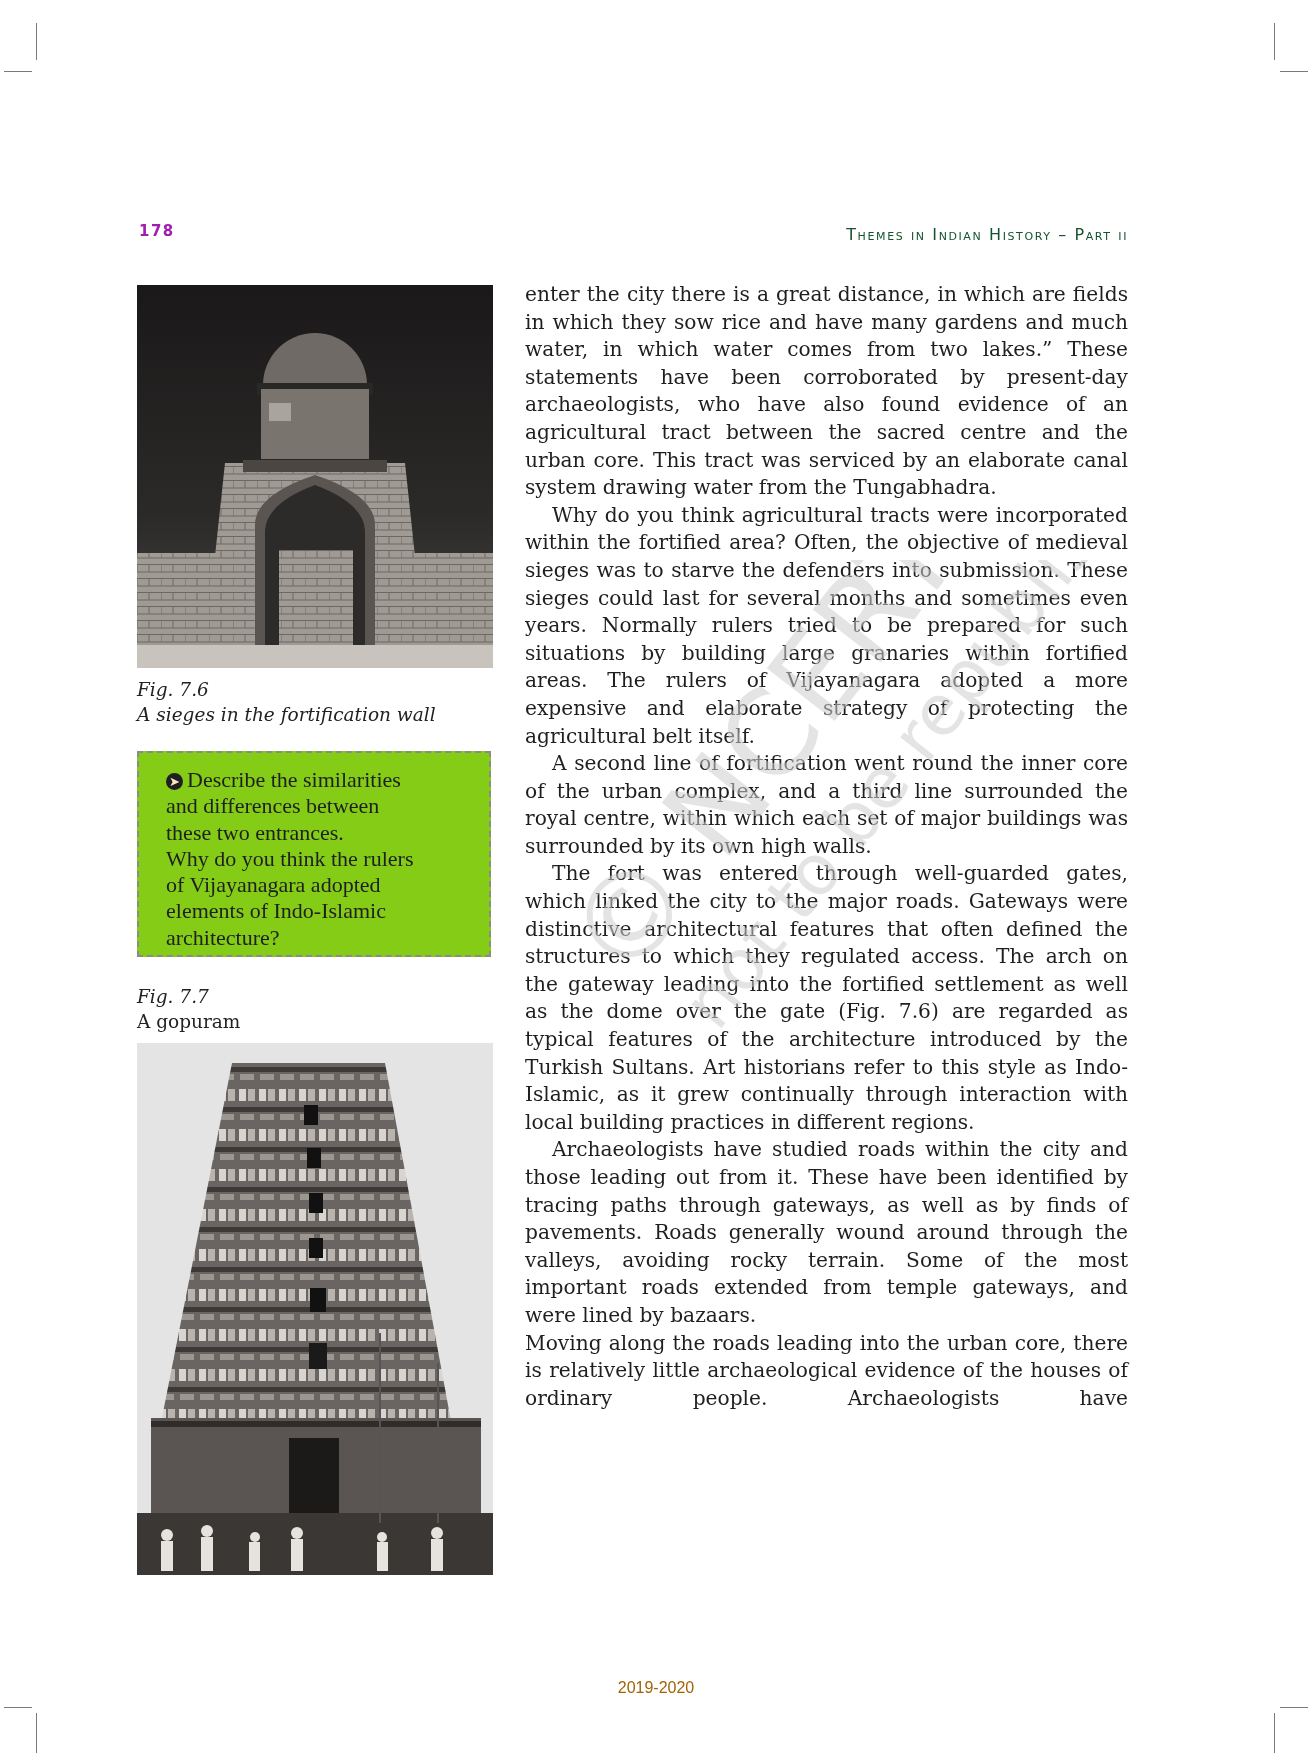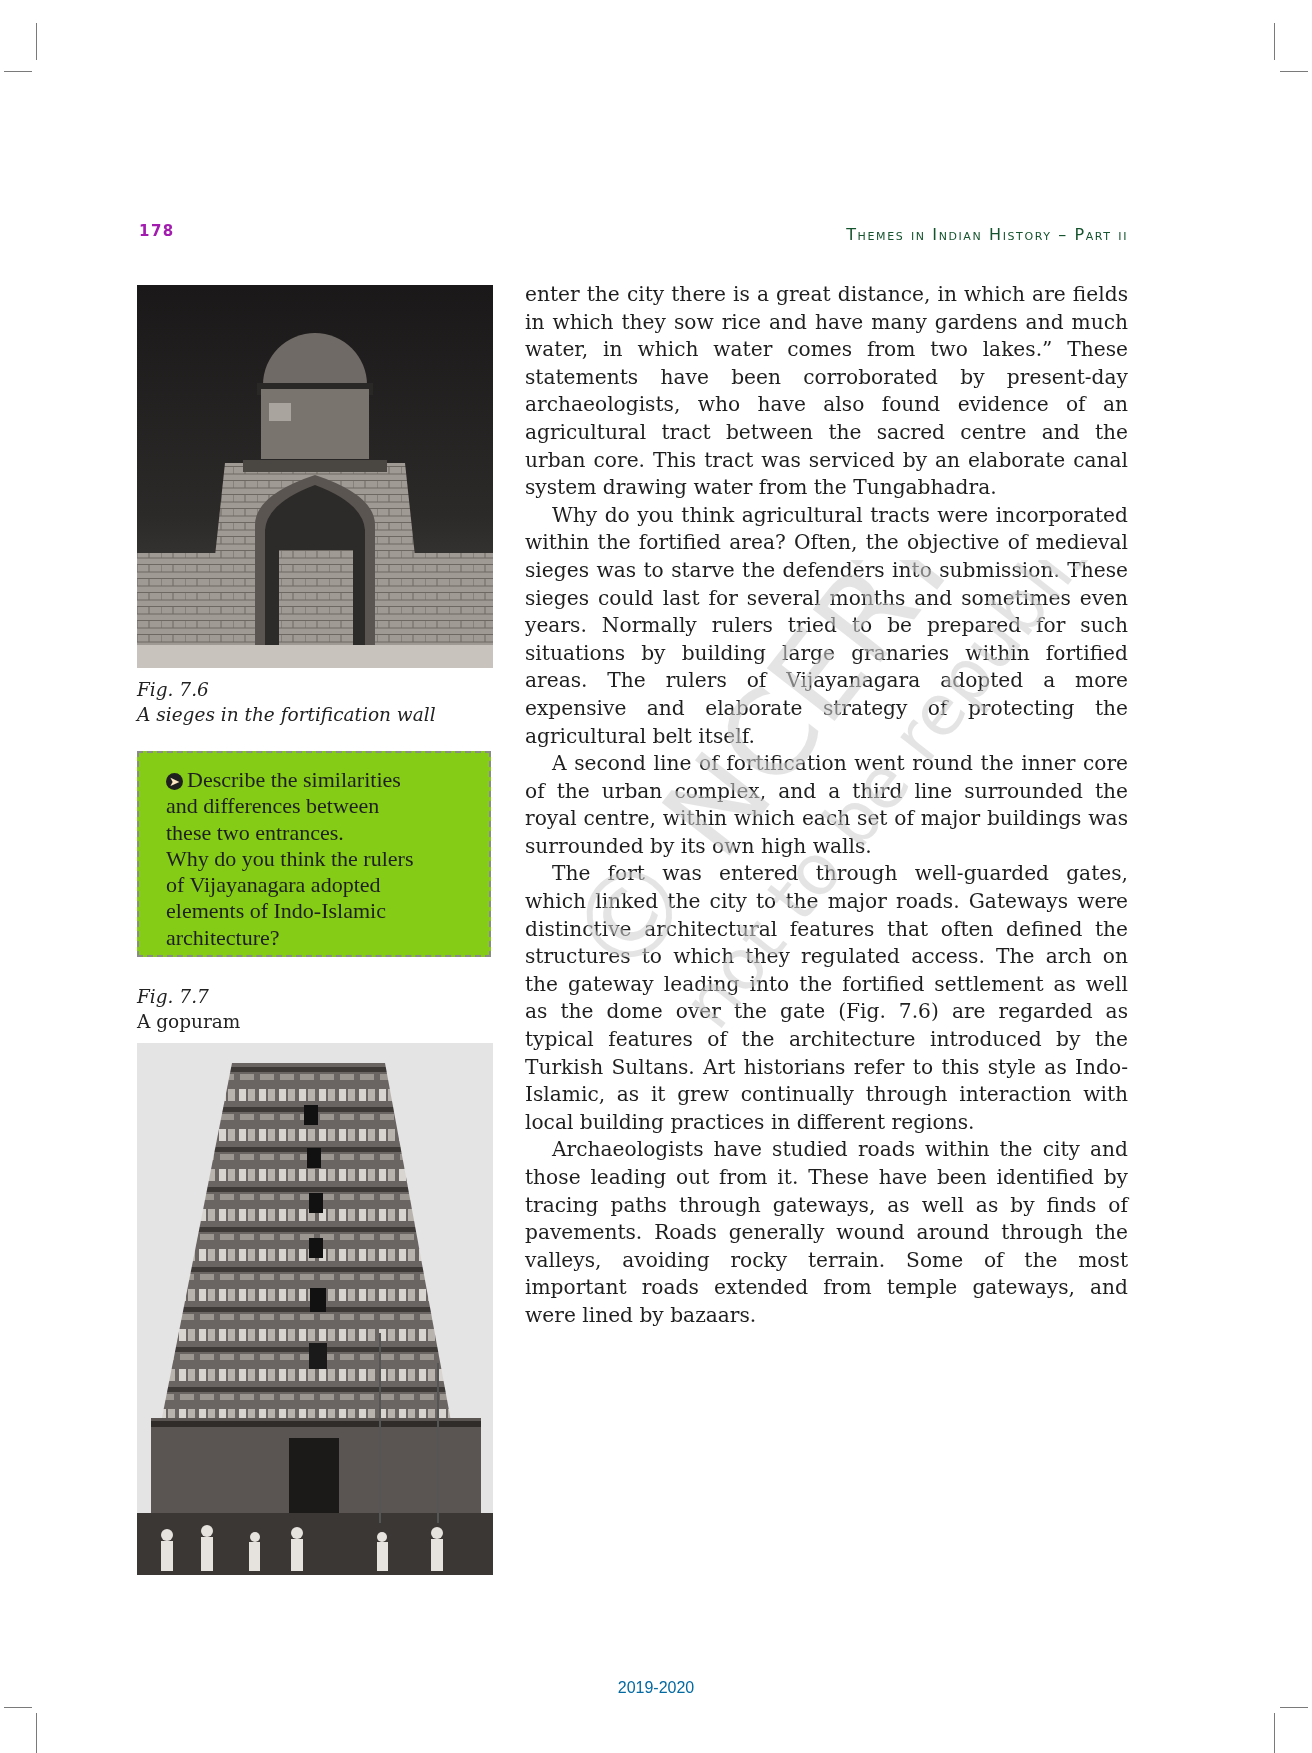--- a/index.html
+++ b/index.html
@@ -12,21 +12,21 @@
   .caption { position: absolute; left: 137px; font-family: "DejaVu Serif", serif; font-size: 18.5px; line-height: 25px; color: #222; white-space: nowrap; }
   .caption .it { font-style: italic; }
   .qbox { position: absolute; left: 137px; top: 751px; width: 354px; height: 206px; background: #84cc16; border: 2px dashed #8a8a8a; box-sizing: border-box; }
   .qbox-text { position: absolute; left: 27px; top: 14px; width: 320px; font-family: "Liberation Serif", serif; font-size: 22px; line-height: 26.3px; color: #1f1f1f; }
   .qbox-text .arrow { display: inline-block; width: 17px; height: 17px; border-radius: 50%; background: #1f1f1f; color: #fde6c3; font-size: 13px; line-height: 17px; text-align: center; font-family: "DejaVu Sans", sans-serif; font-weight: bold; margin-right: 4px; vertical-align: 1px; }
   .body-col { position: absolute; left: 525px; top: 281px; width: 603px; font-family: "DejaVu Serif", serif; font-size: 20.2px; line-height: 27.6px; color: #1f1f1f; }
   .body-col p { margin: 0; text-align: justify; text-align-last: justify; }
   .body-col p.last { text-align-last: left; }
   .body-col p.indent { text-indent: 27px; }
   .section-heading { font-family: "DejaVu Serif", serif; font-weight: bold; font-size: 20.5px; margin: 8px 0 0 0; line-height: 27.6px; }
-  .footer-year { position: absolute; left: 0; width: 1312px; top: 1679px; text-align: center; font-family: "Liberation Sans", sans-serif; font-size: 16px; color: #0369a1; }
+  .footer-year { position: absolute; left: 0; width: 1312px; top: 1679px; text-align: center; font-family: "Liberation Sans", sans-serif; font-size: 16px; color: #a16207; }
   .watermark { position: absolute; left: 390px; top: 560px; width: 760px; height: 520px; pointer-events: none; }
   .watermark svg { width: 100%; height: 100%; }
 </style>
 </head>
 <body>
 
 <div class="crop" style="left:36px;top:23px;width:1px;height:37px;"></div>
 <div class="crop" style="left:4px;top:71px;width:28px;height:1px;"></div>
 <div class="crop" style="left:1274px;top:23px;width:1px;height:37px;"></div>
 <div class="crop" style="left:1280px;top:71px;width:28px;height:1px;"></div>
@@ -140,20 +140,21 @@
     <rect x="300" y="320" width="2" height="160" fill="#555"></rect>
   </svg>
 </div>
 
 <div class="body-col">
   <p class="last">enter the city there is a great distance, in which are fields in which they sow rice and have many gardens and much water, in which water comes from two lakes.” These statements have been corroborated by present-day archaeologists, who have also found evidence of an agricultural tract between the sacred centre and the urban core. This tract was serviced by an elaborate canal system drawing water from the Tungabhadra.</p>
   <p class="indent last">Why do you think agricultural tracts were incorporated within the fortified area? Often, the objective of medieval sieges was to starve the defenders into submission. These sieges could last for several months and sometimes even years. Normally rulers tried to be prepared for such situations by building large granaries within fortified areas. The rulers of Vijayanagara adopted a more expensive and elaborate strategy of protecting the agricultural belt itself.</p>
   <p class="indent last">A second line of fortification went round the inner core of the urban complex, and a third line surrounded the royal centre, within which each set of major buildings was surrounded by its own high walls.</p>
   <p class="indent last">The fort was entered through well-guarded gates, which linked the city to the major roads. Gateways were distinctive architectural features that often defined the structures to which they regulated access. The arch on the gateway leading into the fortified settlement as well as the dome over the gate (Fig. 7.6) are regarded as typical features of the architecture introduced by the Turkish Sultans. Art historians refer to this style as Indo-Islamic, as it grew continually through interaction with local building practices in different regions.</p>
   <p class="indent last">Archaeologists have studied roads within the city and those leading out from it. These have been identified by tracing paths through gateways, as well as by finds of pavements. Roads generally wound around through the valleys, avoiding rocky terrain. Some of the most important roads extended from temple gateways, and were lined by bazaars.</p>
+  <p>Moving along the roads leading into the urban core, there is relatively little archaeological evidence of the houses of ordinary people. Archaeologists have</p>
 </div>
 
 <div class="watermark">
   <svg viewBox="0 0 760 520">
     <g transform="rotate(-52 380 260)" fill="#cfcfcf" opacity="0.55" font-family="DejaVu Sans, sans-serif">
       <text x="160" y="250" font-size="118">© NCERT</text>
       <text x="180" y="350" font-size="70">not to be republished</text>
     </g>
   </svg>
 </div>

